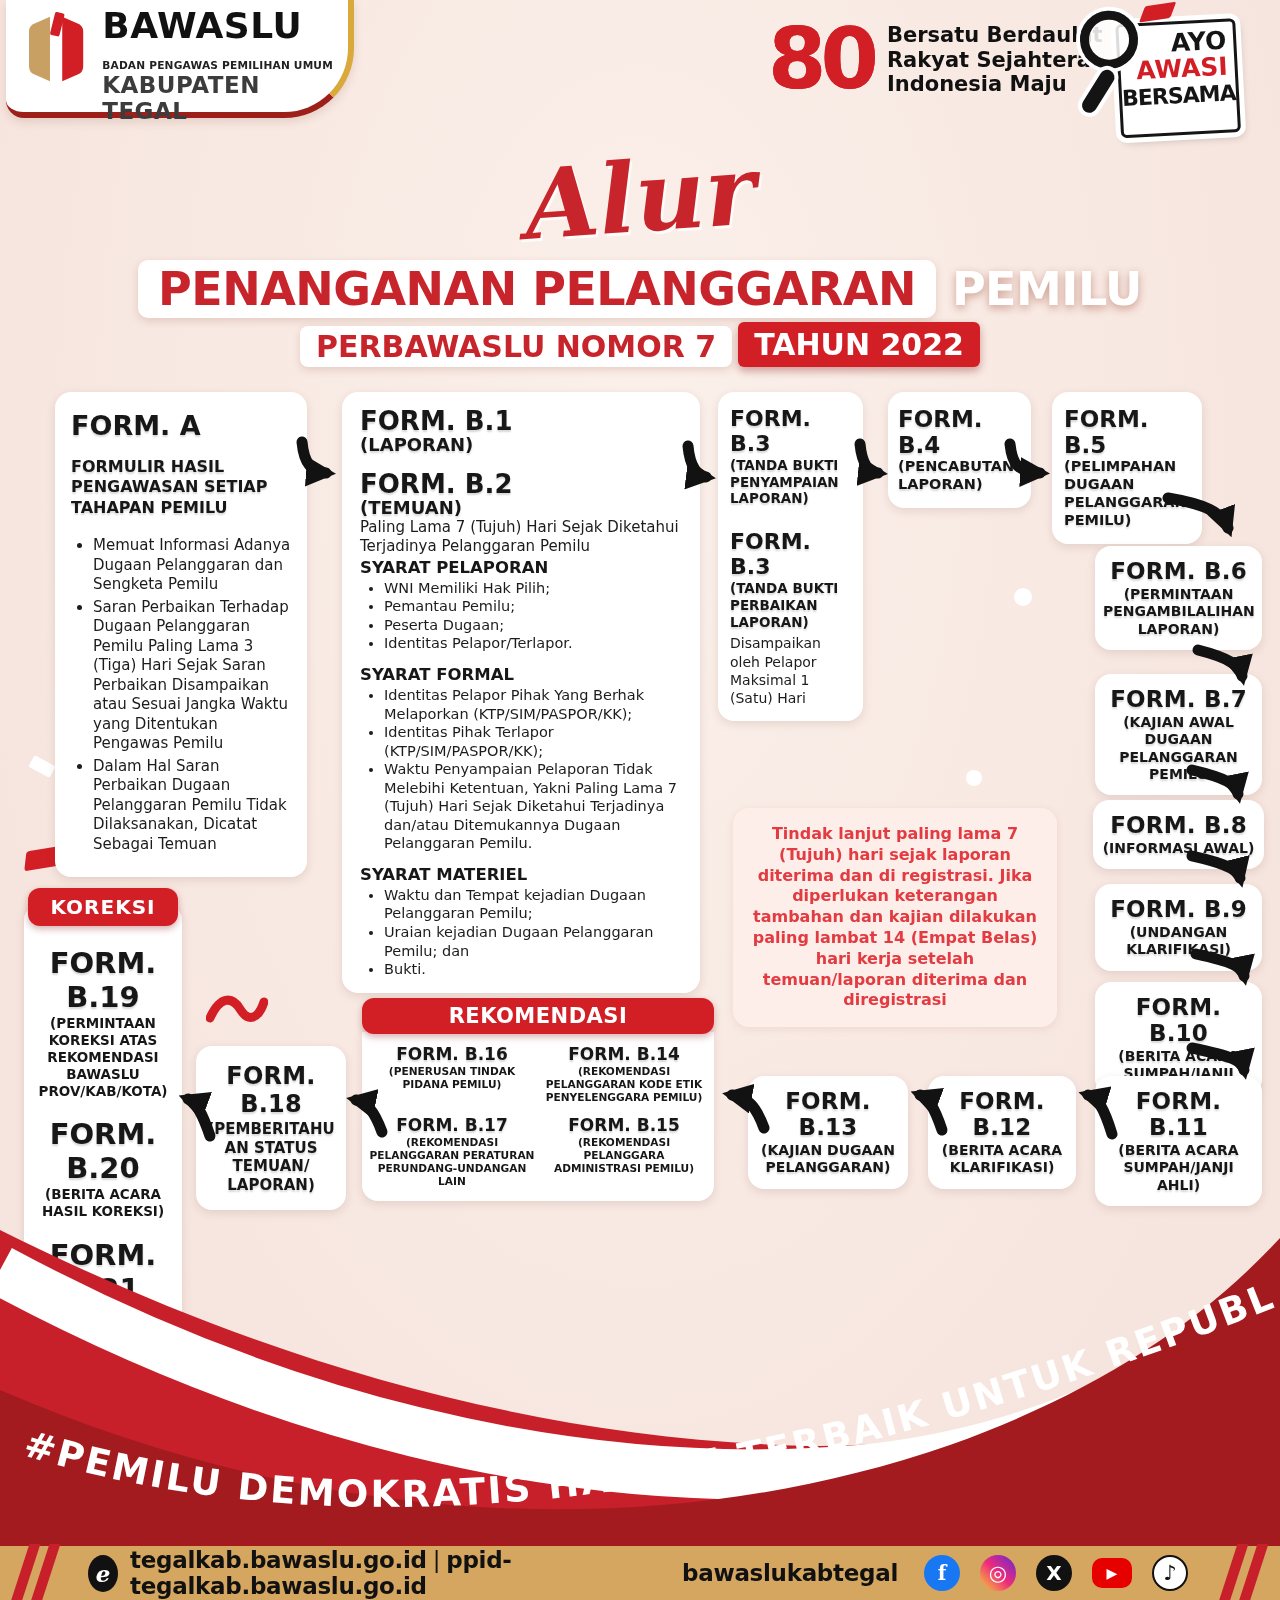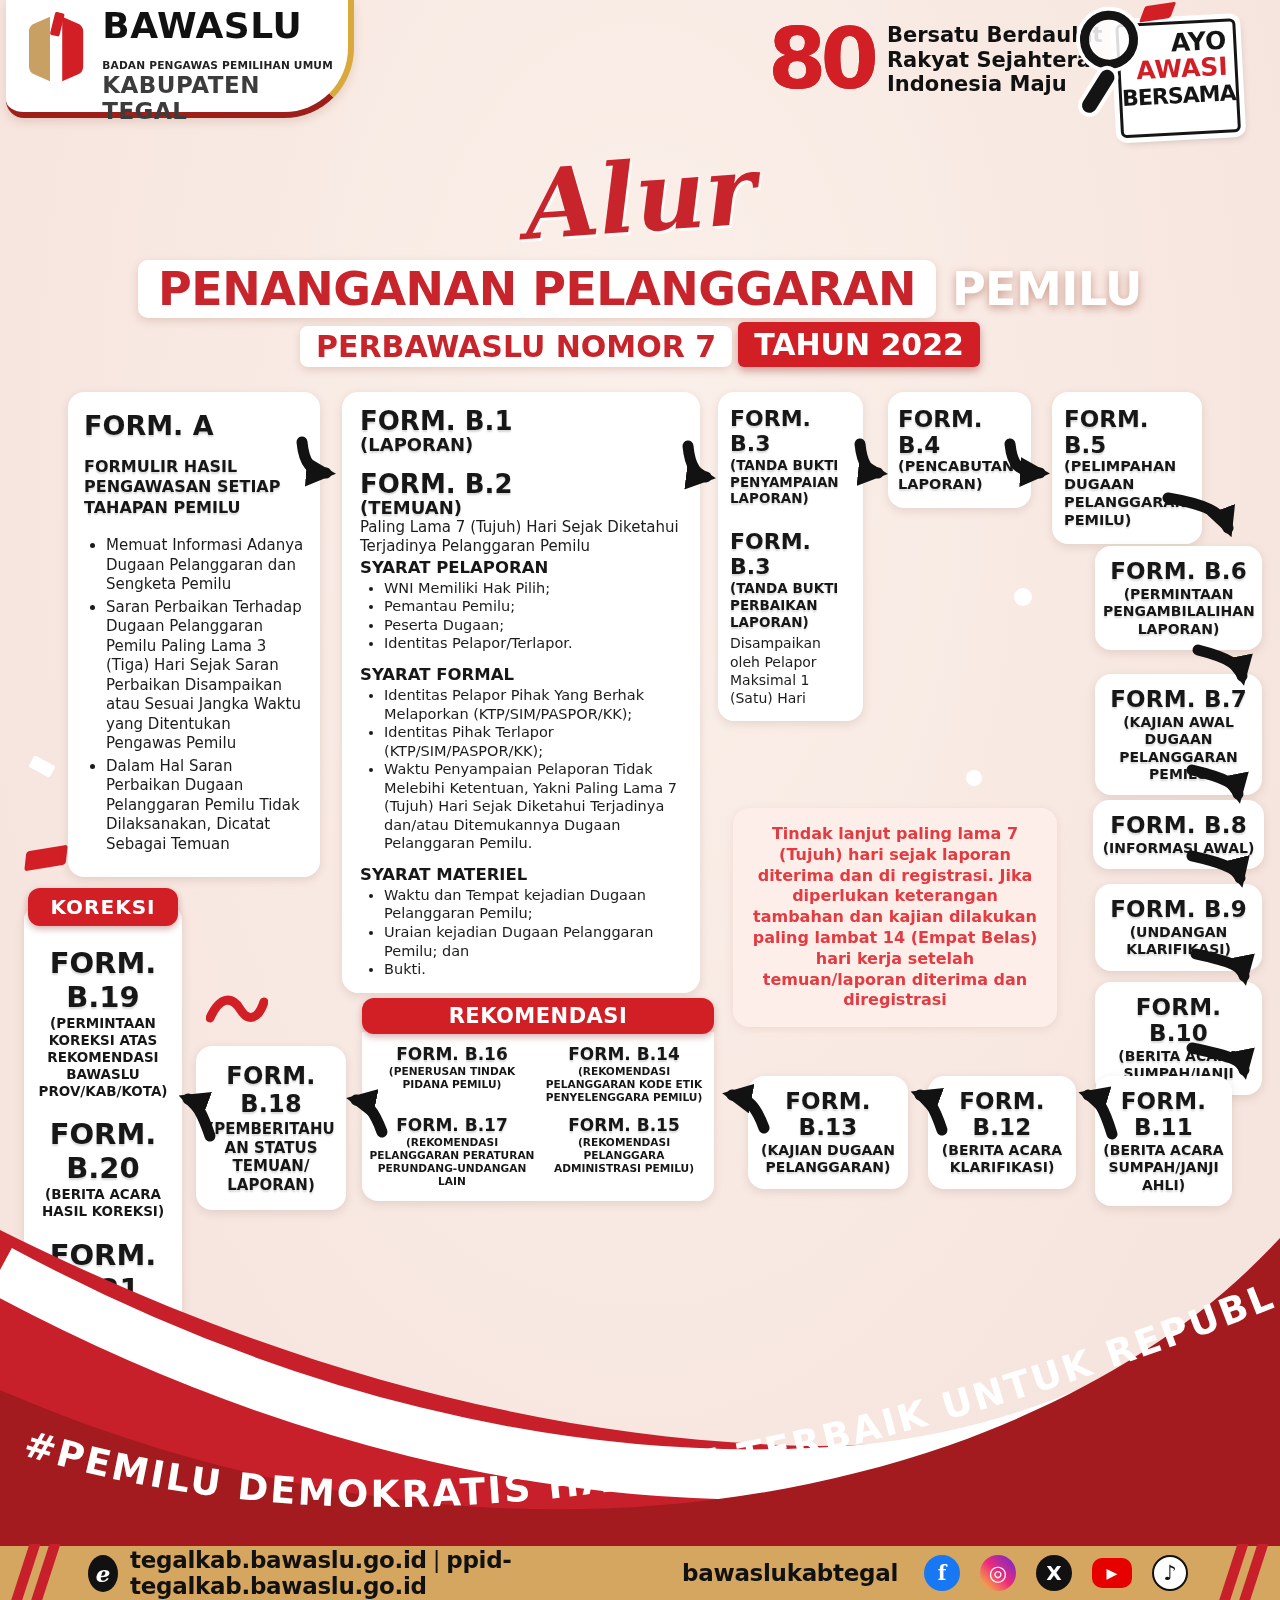--- a/index.html
+++ b/index.html
@@ -54,21 +54,21 @@
                 box-shadow:0 4px 9px rgba(140,30,30,.4); transform:translateY(-2px); }
   .sub-pill-r span { font-size:30px; font-weight:800; color:#fff; }
 
   
   .box { position:absolute; background:#fff; border-radius:16px; box-shadow:0 3px 10px rgba(95,45,35,.13); z-index:2; }
   .tshadow { text-shadow:0 2px 2px rgba(0,0,0,.16); }
   .cbox { text-align:center; padding:12px 8px; }
   .cbox .t { font-size:23px; font-weight:800; letter-spacing:.2px; }
   .cbox .s { font-size:14px; font-weight:800; line-height:1.24; margin-top:2px; }
 
-  .form-a { left:68px; top:392px; width:252px; padding:18px 16px 20px 16px; }
+  .form-a { left:55px; top:392px; width:252px; padding:18px 16px 20px 16px; }
   .form-a .t { font-size:27px; font-weight:800; }
   .form-a .sub { font-size:16px; font-weight:800; line-height:1.28; margin-top:16px; }
   .form-a ul { margin:18px 0 0 0; padding-left:22px; }
   .form-a li { font-size:15px; line-height:1.3; margin-bottom:3px; color:#1c1c1c; }
 
   .bigbox { left:342px; top:392px; width:358px; padding:14px 18px 14px 18px; }
   .bigbox .h1 { font-size:26px; font-weight:800; }
   .bigbox .h2 { font-size:18px; font-weight:800; margin-top:-2px; }
   .bigbox .gap { height:14px; }
   .bigbox .note { font-size:15px; line-height:1.26; color:#1c1c1c; }
@@ -88,21 +88,21 @@
   .b4box .s { font-size:14.5px; font-weight:800; line-height:1.24; }
   .b5box { left:1052px; top:392px; width:150px; padding:14px 12px; text-align:left; }
   .b5box .t { font-size:23px; font-weight:800; }
   .b5box .s { font-size:14.5px; font-weight:800; line-height:1.24; }
 
   .b6 { left:1095px; top:546px; width:167px; }
   .b7 { left:1095px; top:674px; width:167px; }
   .b8 { left:1093px; top:800px; width:171px; }
   .b9 { left:1095px; top:884px; width:167px; }
   .b10 { left:1095px; top:982px; width:167px; }
-  .b11 { left:1095px; top:1076px; width:137px; }
+  .b11 { left:1095px; top:1076px; width:167px; }
 
   .notebox { position:absolute; left:733px; top:808px; width:324px; background:#fdeee9; border-radius:16px;
              padding:16px 12px; text-align:center; box-shadow:0 2px 8px rgba(150,70,50,.1); z-index:2; }
   .notebox p { font-size:16px; font-weight:600; color:#e23b41; line-height:1.3; }
 
   .b12 { left:928px; top:1076px; width:148px; }
   .b13 { left:748px; top:1076px; width:160px; }
 
   .rek-pill { position:absolute; left:362px; top:998px; width:352px; height:36px; background:#d21f26;
               border-radius:12px; display:flex; align-items:center; justify-content:center; z-index:3;

